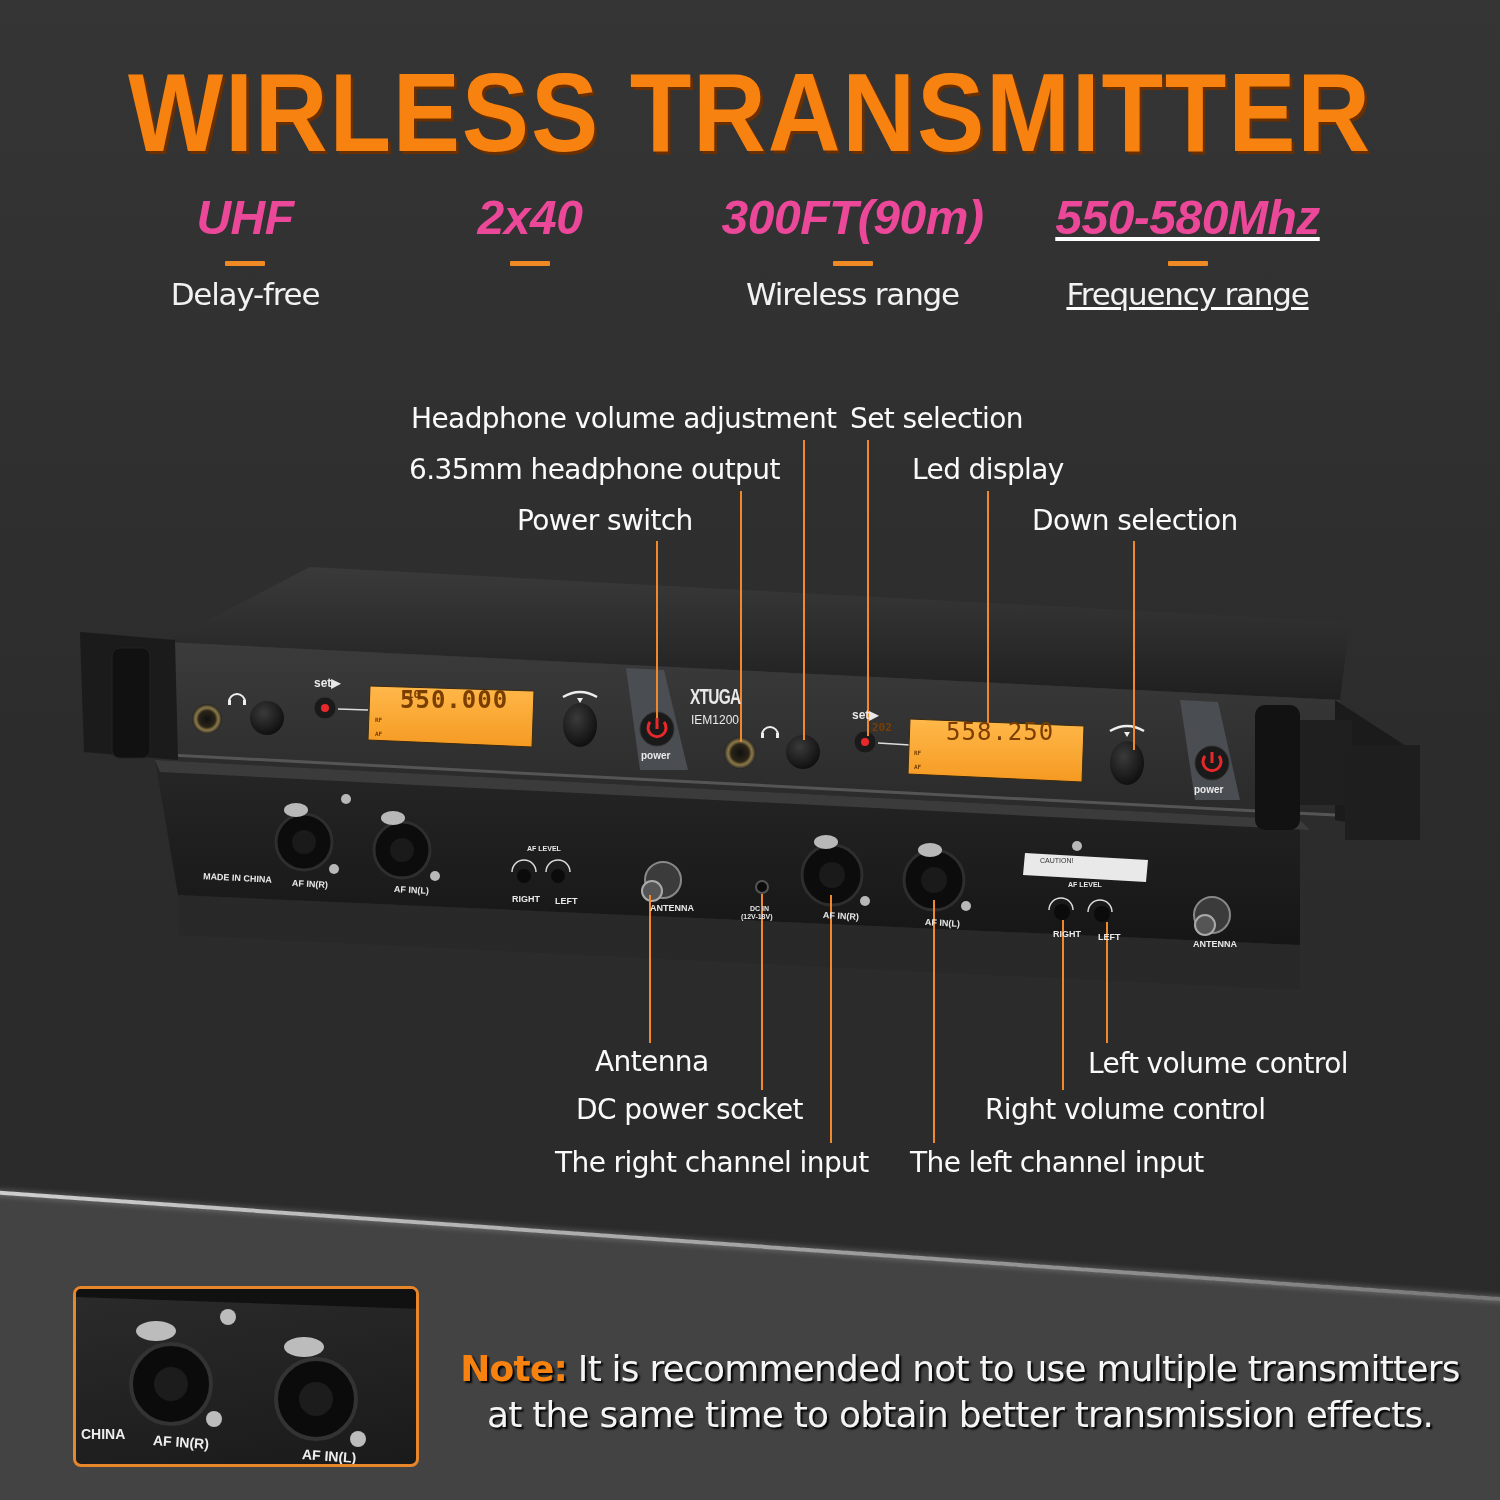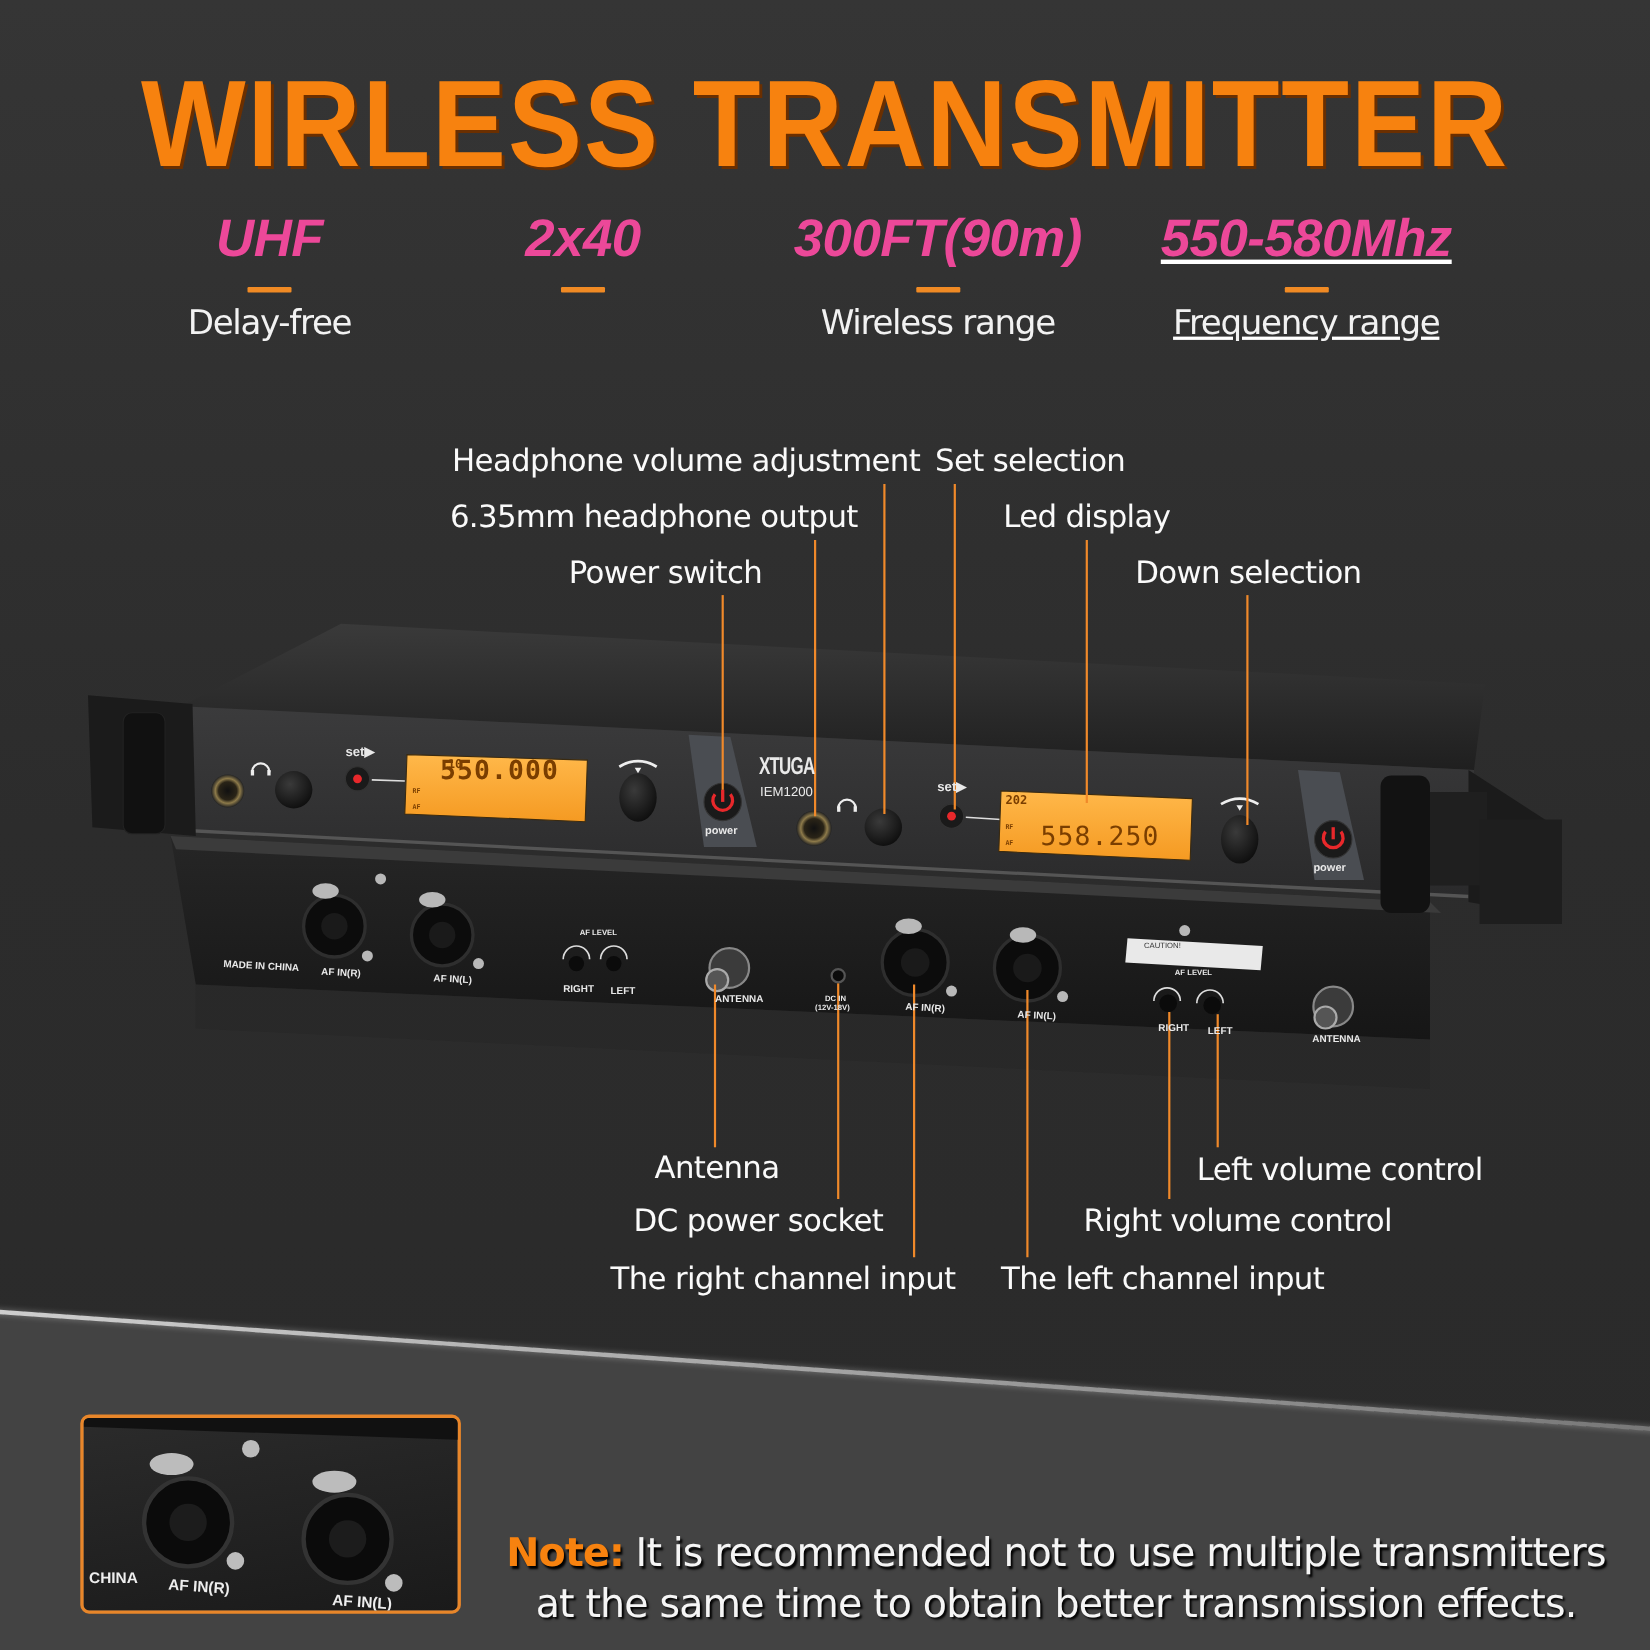--- a/index.html
+++ b/index.html
@@ -66,21 +66,20 @@
   }
   .inset-label {
     position: absolute; font-family: "Liberation Sans", sans-serif; font-weight: 700; font-size: 14px; color: #eee;
   }
 
   
   .note {
     position: absolute; left: 440px; top: 1346px; width: 1040px; text-align: center;
     font-size: 36px; line-height: 46px; color: #f5f5f5; letter-spacing: -0.8px;
     text-shadow: 2px 2px 2px #000;
-    margin-top: 44px;
   }
   .note-key { color: #f7820f; font-weight: 700; }
 
   .small-label {
     position: absolute; font-family: "Liberation Sans", sans-serif; font-weight: 700; font-size: 9px; color: #e9e9e9; white-space: nowrap;
   }
 </style>
 </head>
 <body>
 
@@ -265,22 +264,22 @@
 <span class="small-label" style="left:641px;top:750px;font-size:10px;">power</span>
 <span class="small-label" style="left:1194px;top:784px;font-size:10px;">power</span>
 <span class="small-label" style="left:690px;top:684px;font-size:22px;font-family:'Liberation Sans',sans-serif;letter-spacing:-1px;transform:scaleX(0.7);transform-origin:0 0;">XTUGA</span>
 <span class="small-label" style="left:691px;top:713px;font-size:12px;font-weight:400;">IEM1200</span>
 
 <span class="lcd-text" style="left:375px;top:688px;font-size:11px;margin-left:32px;">10</span>
 <span class="lcd-text" style="left:400px;top:686px;font-size:24px;font-weight:700;letter-spacing:1px;">550.000</span>
 <span class="lcd-text" style="left:375px;top:716px;font-size:6px;">RF</span>
 <span class="lcd-text" style="left:375px;top:730px;font-size:6px;">AF</span>
 
-<span class="lcd-text" style="left:914px;top:721px;font-size:11px;">202</span>
-<span class="lcd-text" style="left:946px;top:718px;font-size:24px;font-weight:400;letter-spacing:1px;margin-top:28px;">558.250</span>
+<span class="lcd-text" style="left:872px;top:721px;font-size:11px;">202</span>
+<span class="lcd-text" style="left:946px;top:718px;font-size:24px;font-weight:400;letter-spacing:1px;">558.250</span>
 <span class="lcd-text" style="left:914px;top:749px;font-size:6px;">RF</span>
 <span class="lcd-text" style="left:914px;top:763px;font-size:6px;">AF</span>
 
 <span class="small-label" style="left:203px;top:873px;transform:rotate(3deg);">MADE IN CHINA</span>
 <span class="small-label" style="left:292px;top:879px;transform:rotate(3deg);">AF IN(R)</span>
 <span class="small-label" style="left:394px;top:885px;transform:rotate(3deg);">AF IN(L)</span>
 <span class="small-label" style="left:527px;top:845px;font-size:7px;">AF LEVEL</span>
 <span class="small-label" style="left:512px;top:894px;">RIGHT</span>
 <span class="small-label" style="left:555px;top:896px;">LEFT</span>
 <span class="small-label" style="left:650px;top:903px;">ANTENNA</span>

